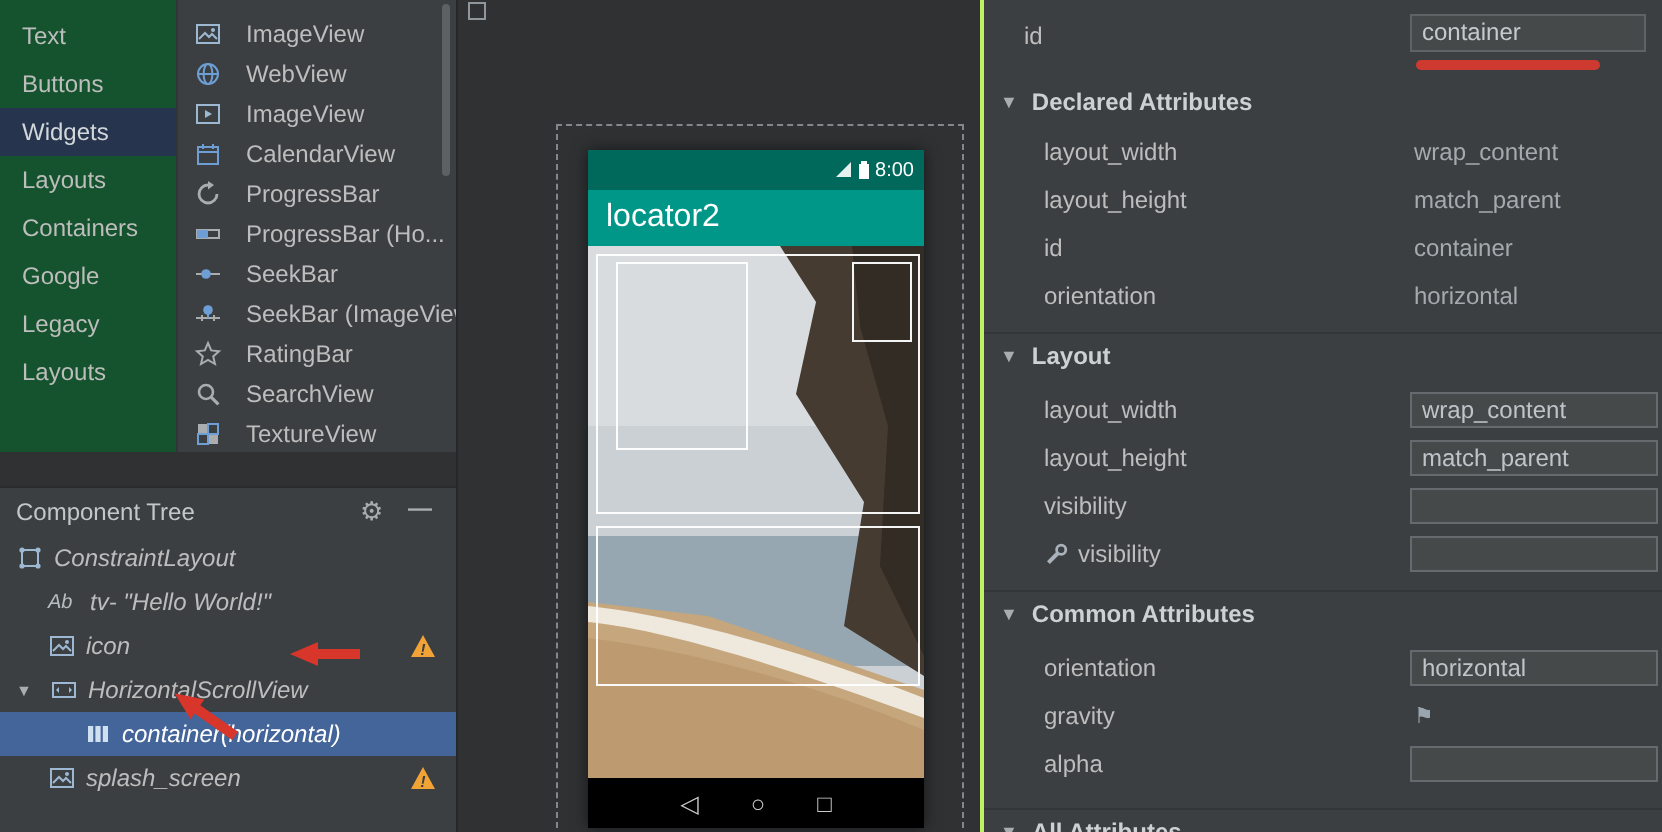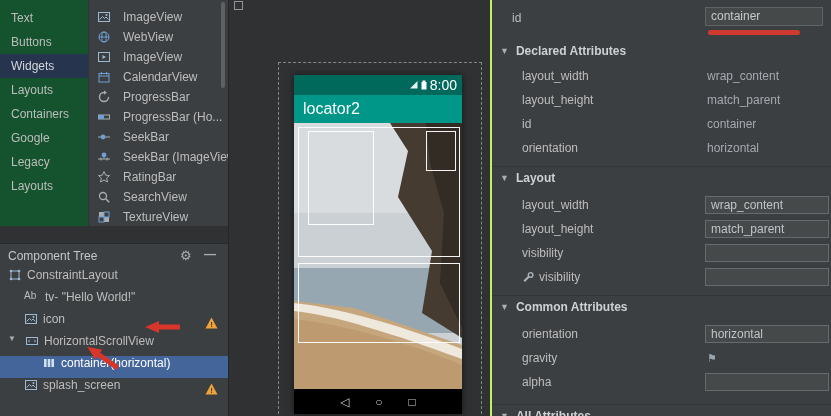--- a/index.html
+++ b/index.html
@@ -13,35 +13,35 @@
   .widget-list{position:absolute;left:88px;top:0;width:140px;height:226px;background:#3c3f41;
                border-left:1px solid #323537;padding-top:4px;box-sizing:border-box;}
   .witem{height:20px;display:flex;align-items:flex-end;gap:12px;padding-left:8px;white-space:nowrap;overflow:hidden;}
   .wicon{width:14px;height:14px;flex:0 0 14px;display:flex;}
   .wscroll{position:absolute;right:3px;top:2px;width:4px;height:86px;background:#5d6163;border-radius:2px;}
   
   .ctree{position:absolute;left:0;top:243px;width:228px;height:190px;background:#3c3f41;border-top:1px solid #292b2d;}
   .ctree-header{height:24px;display:flex;align-items:center;padding-left:8px;position:relative;color:#c3c7cb;}
   .gear{position:absolute;left:180px;top:4px;font-size:13px;color:#a9adb0;line-height:16px;}
   .minim{position:absolute;left:204px;top:3px;color:#a9adb0;font-weight:bold;}
-  .trow{height:22px;display:flex;gap:5px;position:relative;white-space:nowrap;}
+  .trow{height:22px;display:flex;align-items:center;gap:5px;position:relative;white-space:nowrap;font-style:italic;}
   .trow.sel{background:#44659a;color:#fff;}
   .lvl0{padding-left:8px}.lvl1{padding-left:24px}.lvl2{padding-left:42px}
   .texp{width:12px;flex:0 0 12px;font-size:8px;color:#a9adb0;}
   .ticon{width:14px;height:14px;flex:0 0 14px;display:flex;}
   .ab{font-size:10px;color:#b6bdc3;width:16px;flex:0 0 16px;}
   .warn{position:absolute;right:10px;top:5px;width:13px;height:12px;}
   .arrow1{position:absolute;left:143px;top:319px;width:38px;height:16px;z-index:9;}
   .arrow2{position:absolute;left:82px;top:349px;width:40px;height:16px;z-index:9;transform:rotate(35deg);}
   
   .design{position:absolute;left:228px;top:0;width:262px;height:416px;background:#2f3133;border-left:1px solid #252729;box-sizing:border-box;}
   .minisq{position:absolute;left:5px;top:1px;width:7px;height:7px;border:1px solid #90979c;}
   .dashed{position:absolute;left:49px;top:62px;width:202px;height:360px;border:1px dashed #83878b;}
   .phone{position:absolute;left:65px;top:75px;width:168px;height:339px;display:flex;flex-direction:column;box-shadow:0 0 7px rgba(0,0,0,.55);}
-  .sbar{height:20px;background:#00695c;display:flex;align-items:center;justify-content:flex-end;gap:3px;padding-right:5px;color:#fff;font-size:14px;}
+  .sbar{height:20px;background:#00695c;display:flex;align-items:center;justify-content:flex-end;gap:3px;padding-right:5px;color:#fff;font-size:10px;}
   .abar{height:28px;background:#009688;display:flex;align-items:center;padding-left:9px;color:#fff;font-size:16px;}
   .pcontent{position:relative;height:266px;overflow:hidden;background:#cbd0d4;}
   .pcontent > svg{position:absolute;left:0;top:0;}
   .ovr{position:absolute;border:1px solid rgba(255,255,255,.95);}
   .navbar{height:25px;background:#000;display:flex;align-items:center;justify-content:center;gap:26px;color:#c9c9c9;font-size:12px;}
   
   .attrs{position:absolute;left:490px;top:0;width:341px;height:416px;background:#3c3f41;border-left:2px solid #bef264;box-sizing:border-box;}
   .qrow{position:relative;height:34px;}
   .qname{position:absolute;left:20px;top:11px;}
   .qfield{position:absolute;left:213px;top:7px;width:118px;height:19px;background:#45494a;border:1px solid #5f6365;

